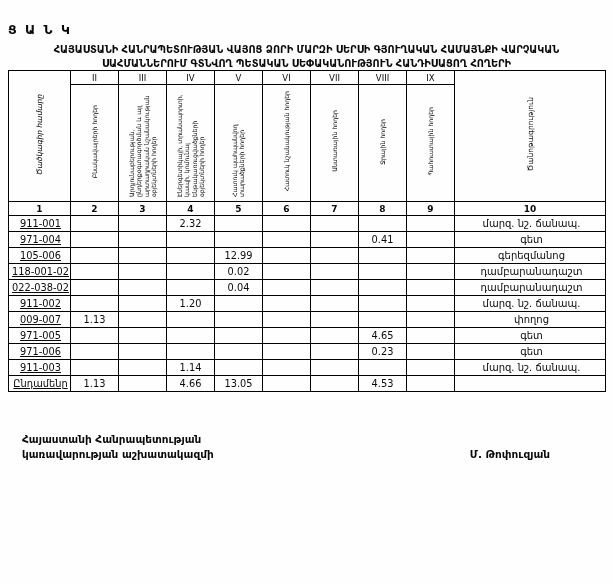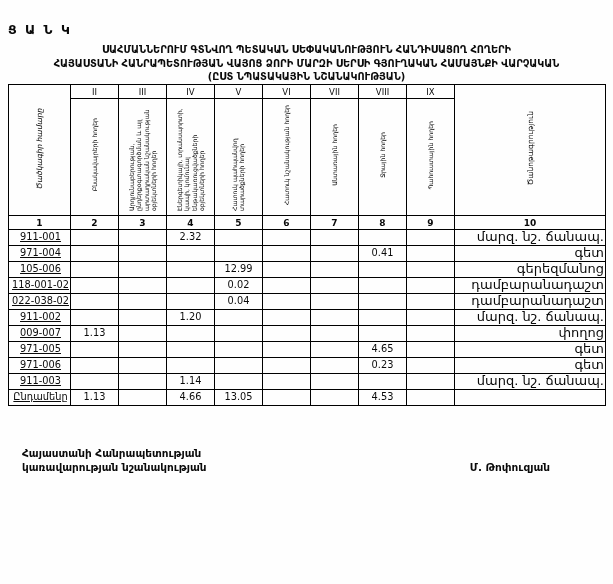--- a/index.html
+++ b/index.html
@@ -51,44 +51,43 @@
     overflow-wrap: break-word;
     text-align: left;
   }
   .vtext-code { font-size: 7.5px; font-style: italic; max-height: 120px; }
   .vtext-note { font-size: 7.5px; max-height: 120px; }
   .num-row td { height: 13px; text-align: center; font-size: 9px; font-weight: bold; }
   tbody tr { height: 16px; }
   tbody td { font-size: 9.8px; line-height: 1.1; }
   .code-cell { text-align: center; padding-left: 3px !important; text-decoration: underline; }
   .value-cell { text-align: center; }
-  .note-cell { text-align: right; padding-left: 4px !important; font-size: 13px; }
+  .note-cell { text-align: center; padding-left: 4px !important; font-size: 10px; }
   .total-row td { font-weight: normal; }
 
   
   .footer {
     margin-top: 40px;
     display: flex; justify-content: space-between; align-items: flex-end;
     font-weight: bold; font-size: 10.5px; line-height: 1.35;
     padding-left: 14px;
   }
   .signature { margin-right: 55px; white-space: nowrap; }
 </style>
 </head>
 <body>
 
 <div class="page">
 
 
   <div class="doc-title">Ց Ա Ն Կ</div>
 
   <div class="subtitle">
+    <div>ՀԱՅԱՍՏԱՆԻ ՀԱՆՐԱՊԵՏՈՒԹՅԱՆ ՎԱՅՈՑ ՁՈՐԻ ՄԱՐԶԻ ՍԵՐՍԻ ԳՅՈՒՂԱԿԱՆ ՀԱՄԱՅՆՔԻ ՎԱՐՉԱԿԱՆ</div>
     <div>ՍԱՀՄԱՆՆԵՐՈՒՄ ԳՏՆՎՈՂ ՊԵՏԱԿԱՆ ՍԵՓԱԿԱՆՈՒԹՅՈՒՆ ՀԱՆԴԻՍԱՑՈՂ ՀՈՂԵՐԻ</div>
-    <div>ՀԱՅԱՍՏԱՆԻ ՀԱՆՐԱՊԵՏՈՒԹՅԱՆ ՎԱՅՈՑ ՁՈՐԻ ՄԱՐԶԻ ՍԵՐՍԻ ԳՅՈՒՂԱԿԱՆ ՀԱՄԱՅՆՔԻ ՎԱՐՉԱԿԱՆ</div>
-    <div>(ԸՍՏ ՆՊԱՏԱԿԱՅԻՆ ՆՇԱՆԱԿՈՒԹՅԱՆ)</div>
   </div>
 
   <table class="land-table">
     <colgroup>
       <col style="width:62px">
       <col style="width:48px">
         <col style="width:48px">
         <col style="width:48px">
         <col style="width:48px">
       <col style="width:48px">
@@ -285,18 +284,18 @@
           <td class="value-cell">4.53</td>
           <td class="value-cell"></td>
           <td class="note-cell"></td>
         </tr>
       </tbody>
   </table>
 
   <div class="footer">
     <div>
       <div>Հայաստանի Հանրապետության</div>
-      <div>կառավարության նշանակության</div>
+      <div>կառավարության աշխատակազմի</div>
     </div>
     <div class="signature">Մ. Թոփուզյան</div>
   </div>
 
 </div>
 
 </body></html>

